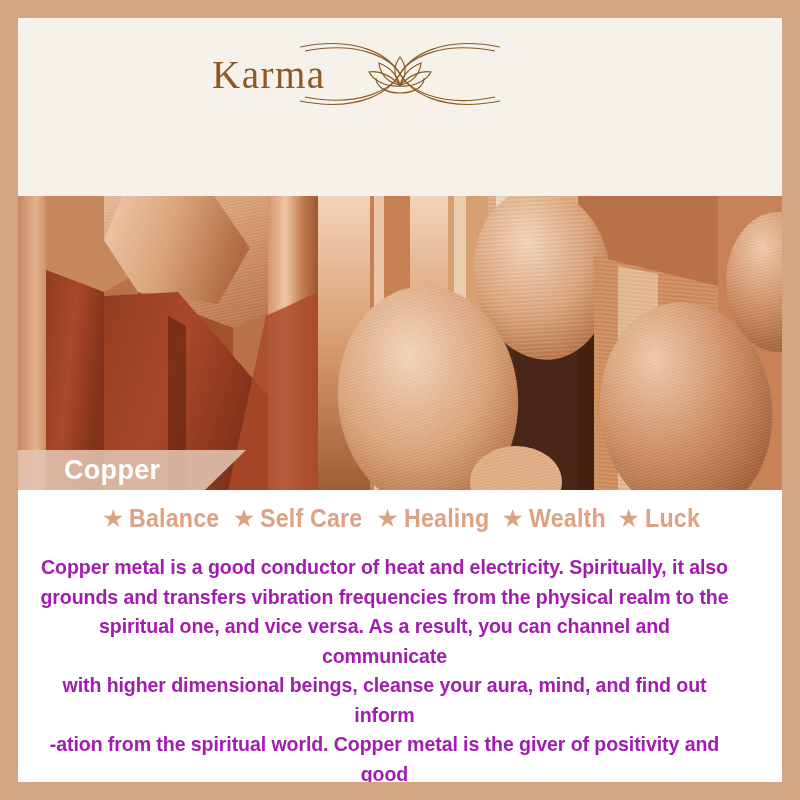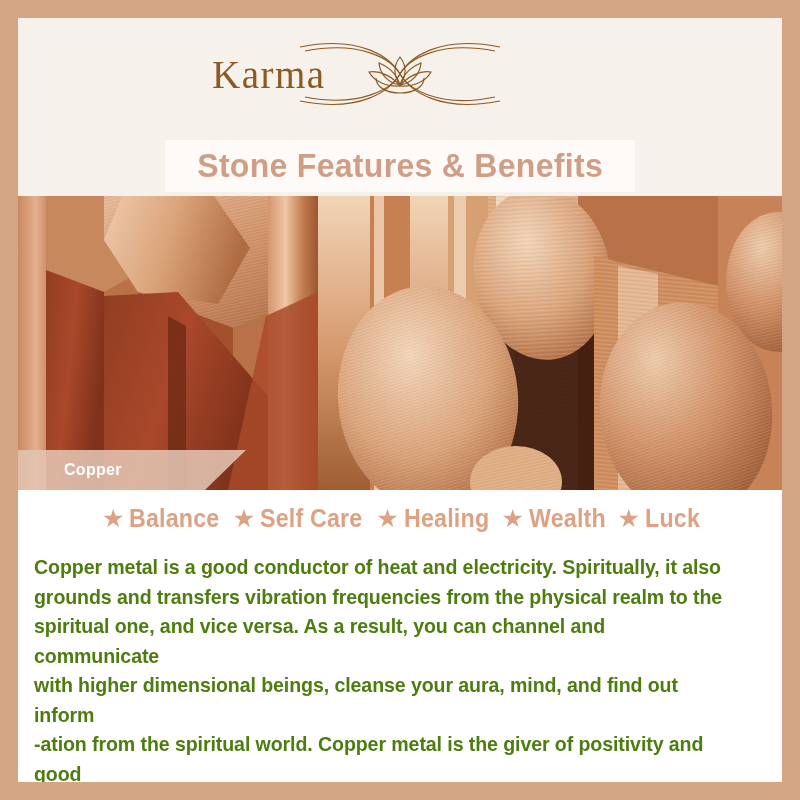--- a/index.html
+++ b/index.html
@@ -73,21 +73,21 @@
     left:0; top:432px; width:228px; height:40px;
     background:rgba(226,196,176,0.88);
     clip-path:polygon(0 0, 100% 0, 82% 100%, 0 100%);
     display:flex; align-items:center;
     z-index:7;
   }
   #caption-text {
     margin-left:46px;
     color:#FFFFFF;
     font-weight:bold;
-    font-size:16px;
+    font-size:27px;
     letter-spacing:0.3px;
   }
 
   
   #content {
     position:absolute;
     left:0; top:472px; right:0; bottom:0;
     background:#FFFFFF;
   }
 
@@ -116,22 +116,23 @@
   }
 
   
   #body-copy {
     position:absolute;
     left:16px; top:62px; right:14px;
     font-family:"Liberation Sans Narrow","Liberation Sans", sans-serif;
     font-weight:bold;
     font-size:20.5px;
     line-height:29.5px;
-    color:#4d7c0f;
+    color:#a21caf;
     letter-spacing:-0.1px;
+    text-align:center;
   }
   #body-copy .ln { display:block; transform:scaleX(0.955); transform-origin:left center; }
 </style>
 </head>
 <body>
 
 <div id="page">
   <div id="card">
 
     <div id="logo-area">
@@ -262,23 +263,20 @@
         <ellipse cx="668" cy="214" rx="86" ry="108" fill="url(#rB)" transform="rotate(-6 668 214)"></ellipse>
         <ellipse cx="668" cy="214" rx="86" ry="108" fill="url(#brush)" transform="rotate(-6 668 214)"></ellipse>
 
         <ellipse cx="498" cy="286" rx="46" ry="36" fill="#E3B38A"></ellipse>
         <ellipse cx="498" cy="286" rx="46" ry="36" fill="url(#brush)"></ellipse>
 
         <rect width="764" height="294" fill="#C4743F" opacity="0.07"></rect>
       </svg>
     </div>
 
-    <div id="title-band">
-      <div id="title-text">Stone Features &amp; Benefits</div>
-    </div>
 
     <div id="caption-band">
       <div id="caption-text">Copper</div>
     </div>
 
     <div id="content">
 
       <div id="benefits">
         <span class="benefit-item">
           <span class="benefit-star">★</span>

